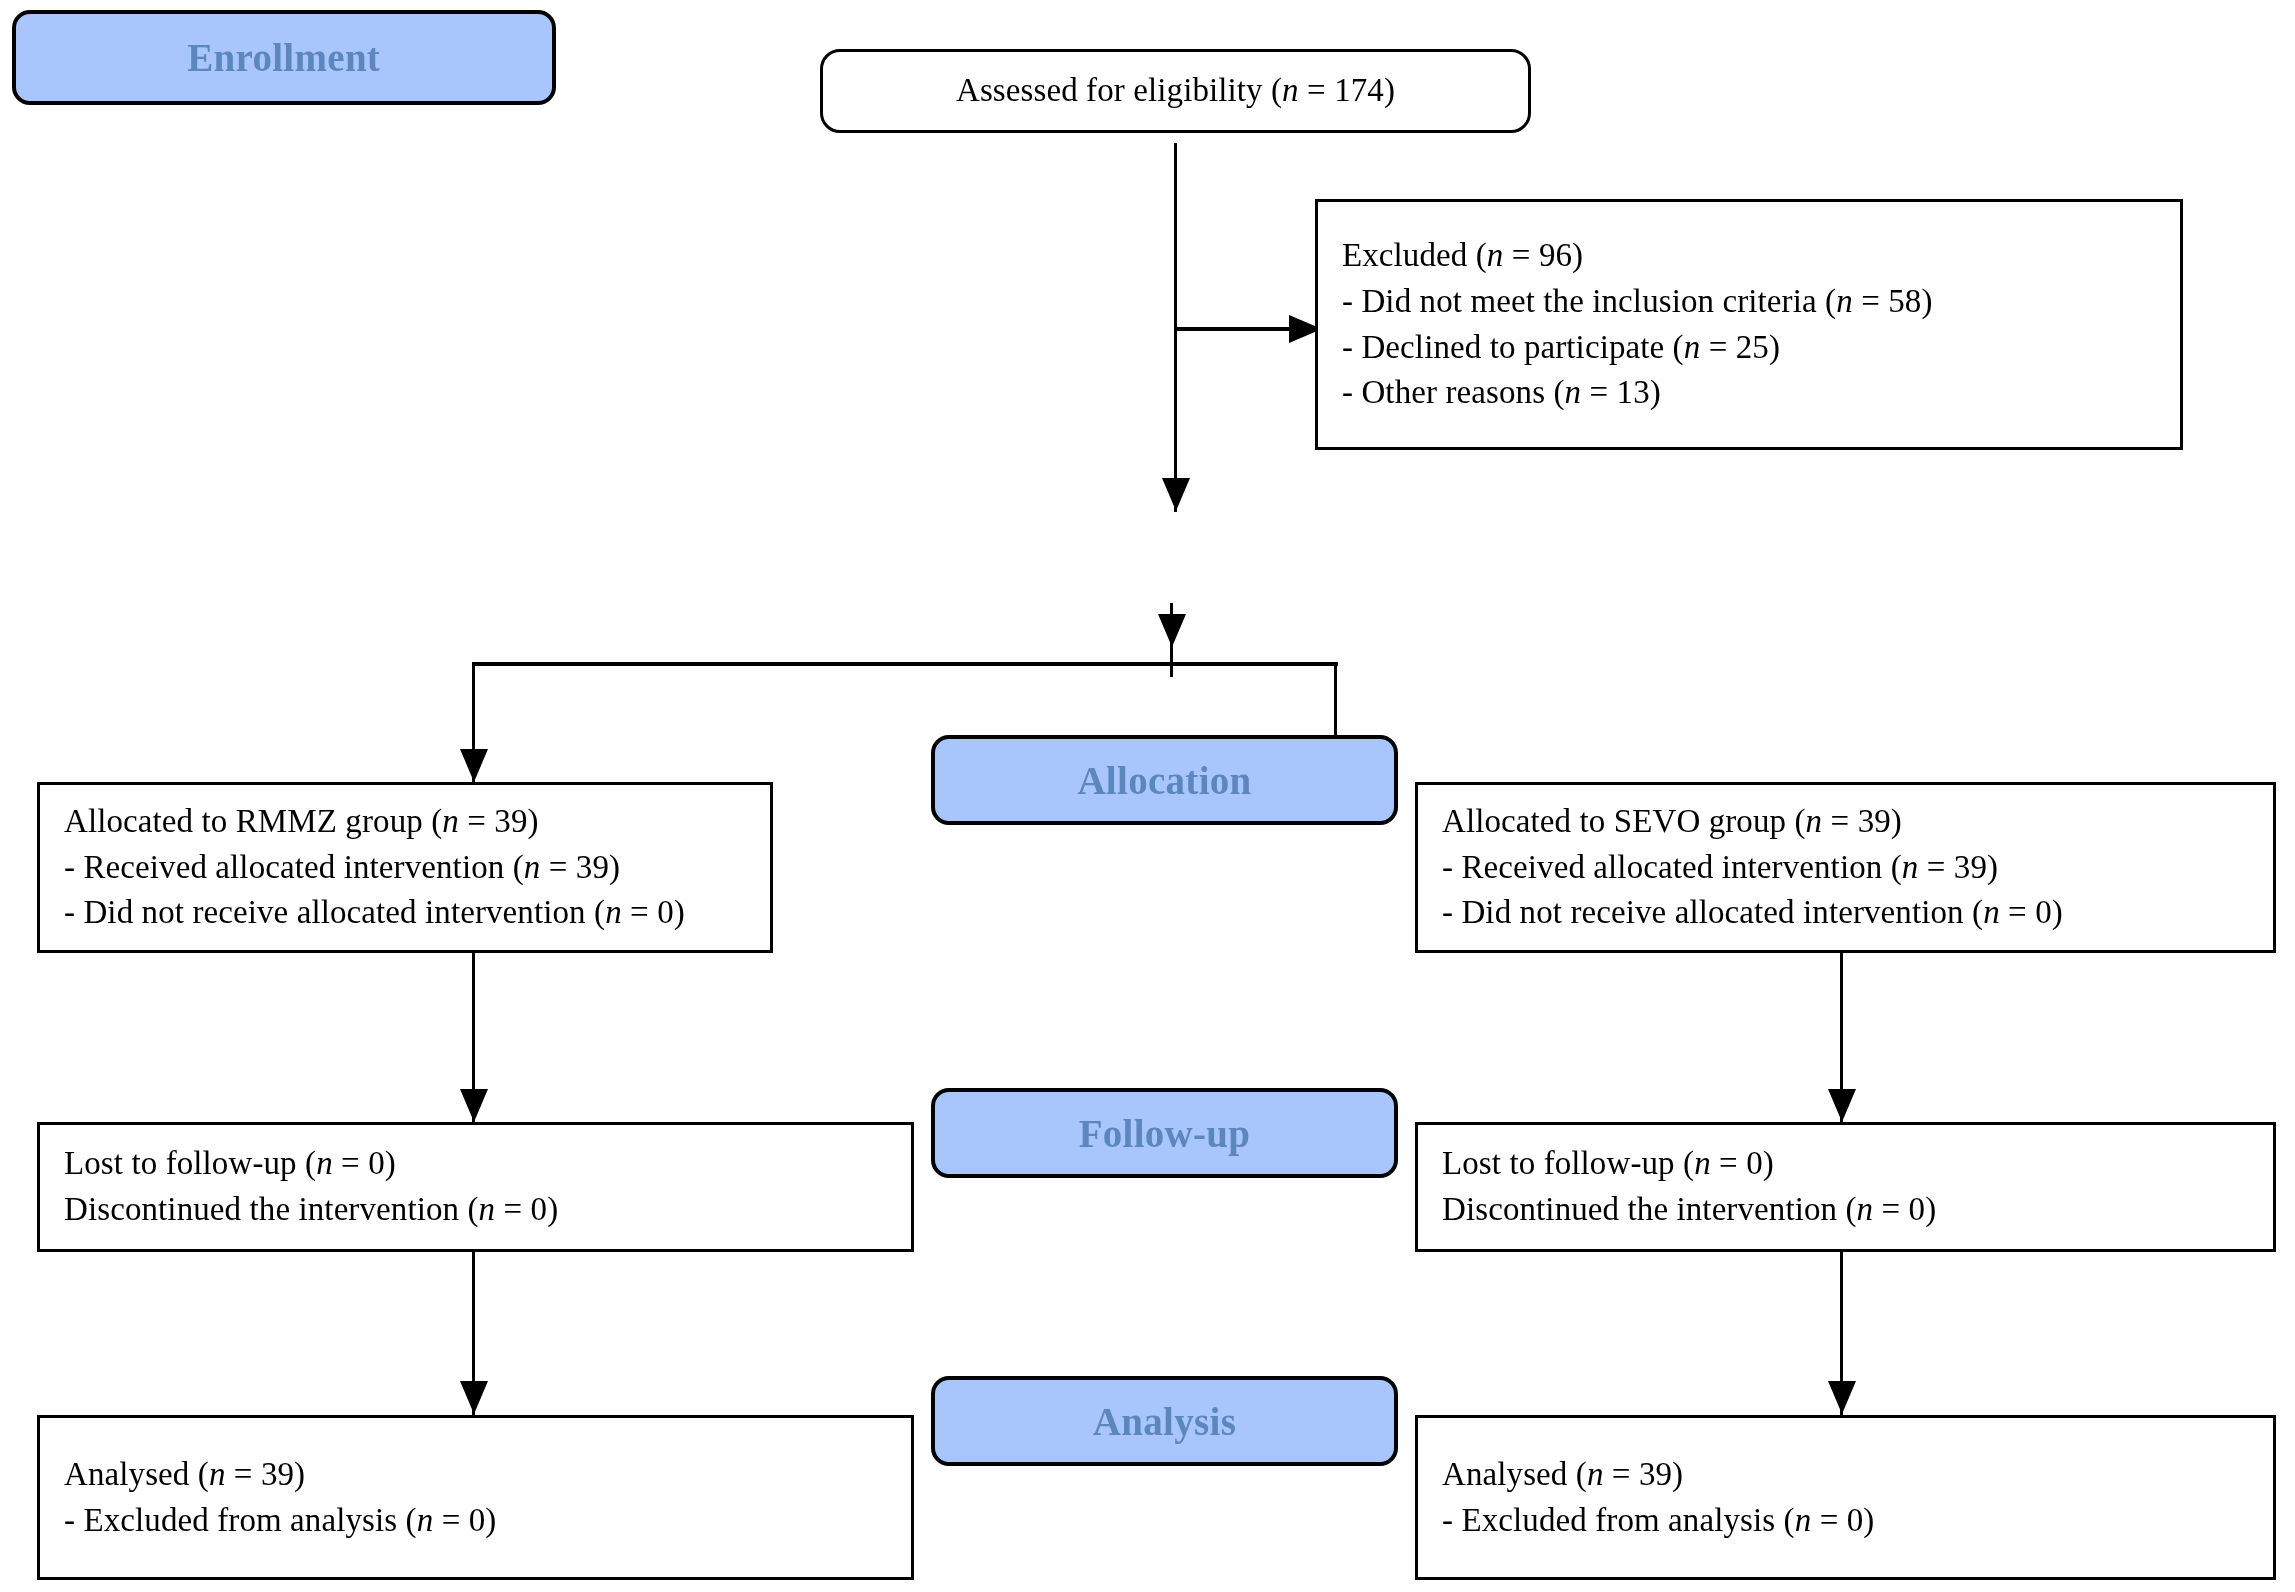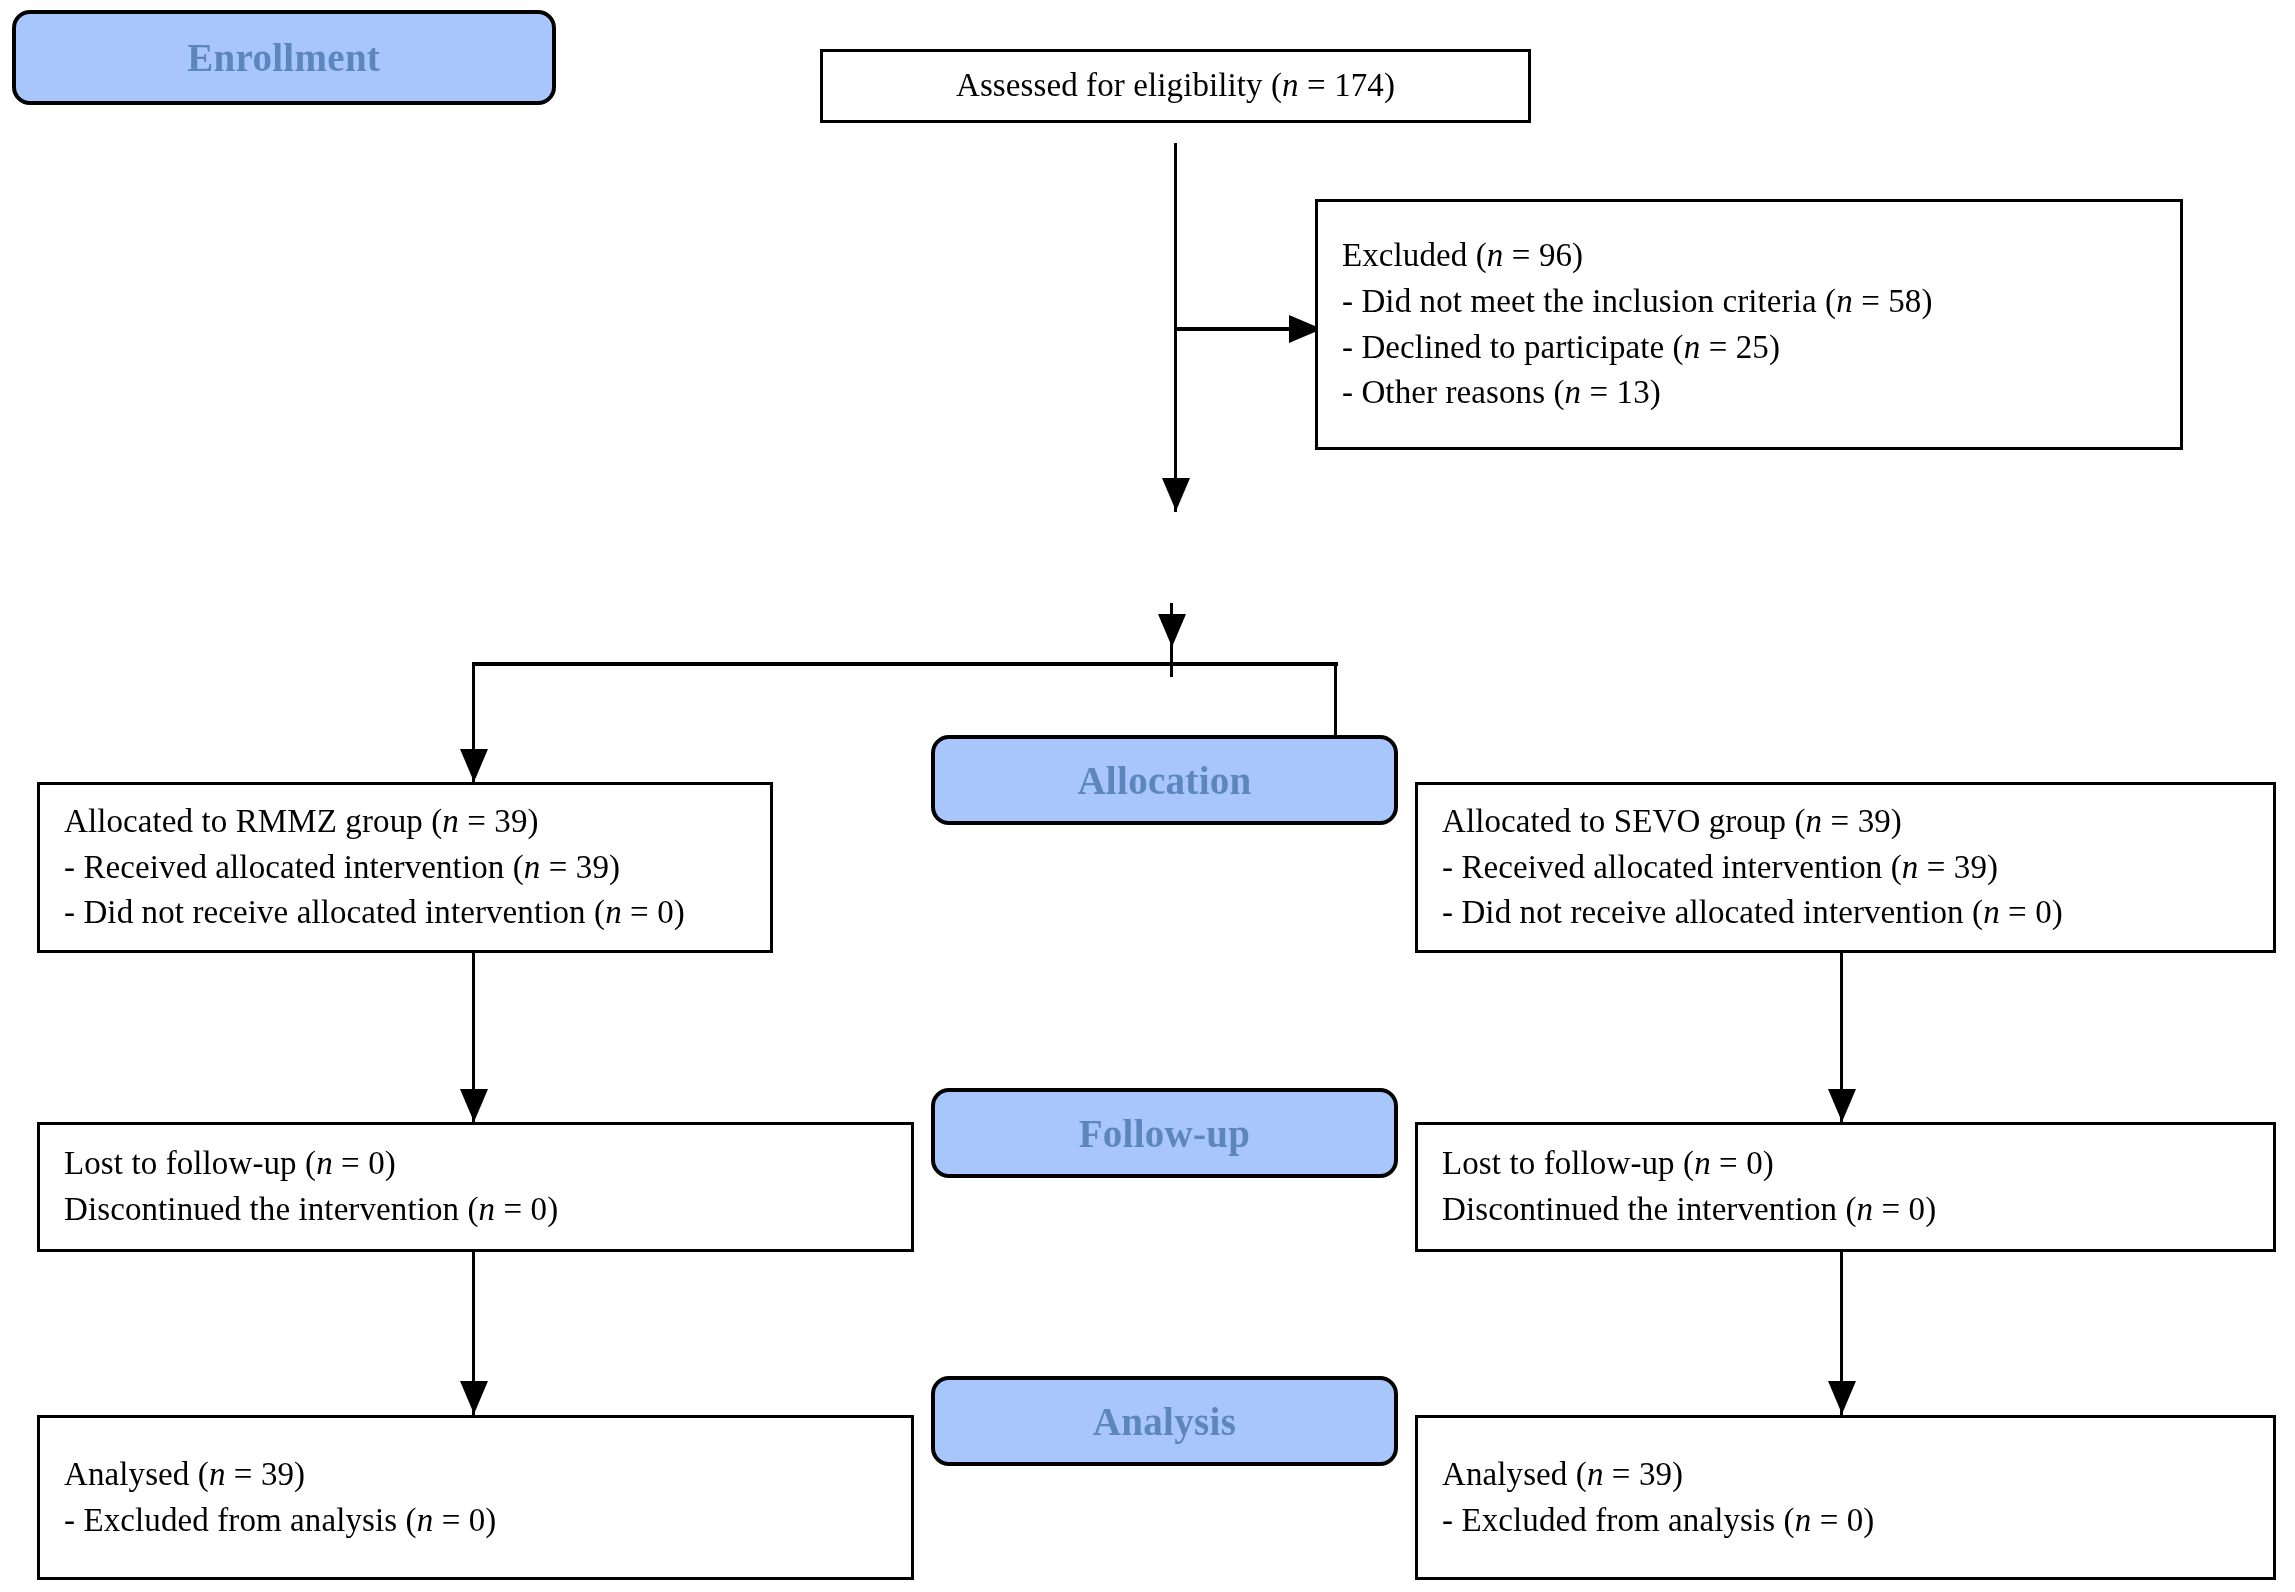--- a/index.html
+++ b/index.html
@@ -87,21 +87,21 @@
 </style>
 </head>
 <body>
 
 <div id="canvas">
 
   <div class="stage" style="left:11.7px; top:9.6px; width:544px; height:95px;">
     <span class="stage-label">Enrollment</span>
   </div>
 
-  <div class="box centered" style="left:820px; top:49px; width:711px; height:74px;">
+  <div class="box centered" style="left:820px; top:49px; width:711px; height:84px;border-radius:20px;">
     <div class="line">Assessed for eligibility (<em class="n">n</em> = 174)</div>
   </div>
 
   <div class="vline" style="left:1174px; top:143px; width:3.2px; height:369px;"></div>
   <div class="arrow-down" style="left:1162px; top:478px;"></div>
 
   <div class="hline" style="left:1174px; top:327px; width:148px; height:3.7px;"></div>
   <div class="arrow-right" style="left:1289px; top:315px;"></div>
 
   <div class="box left-text" style="left:1315px; top:199px; width:868px; height:251px;">

